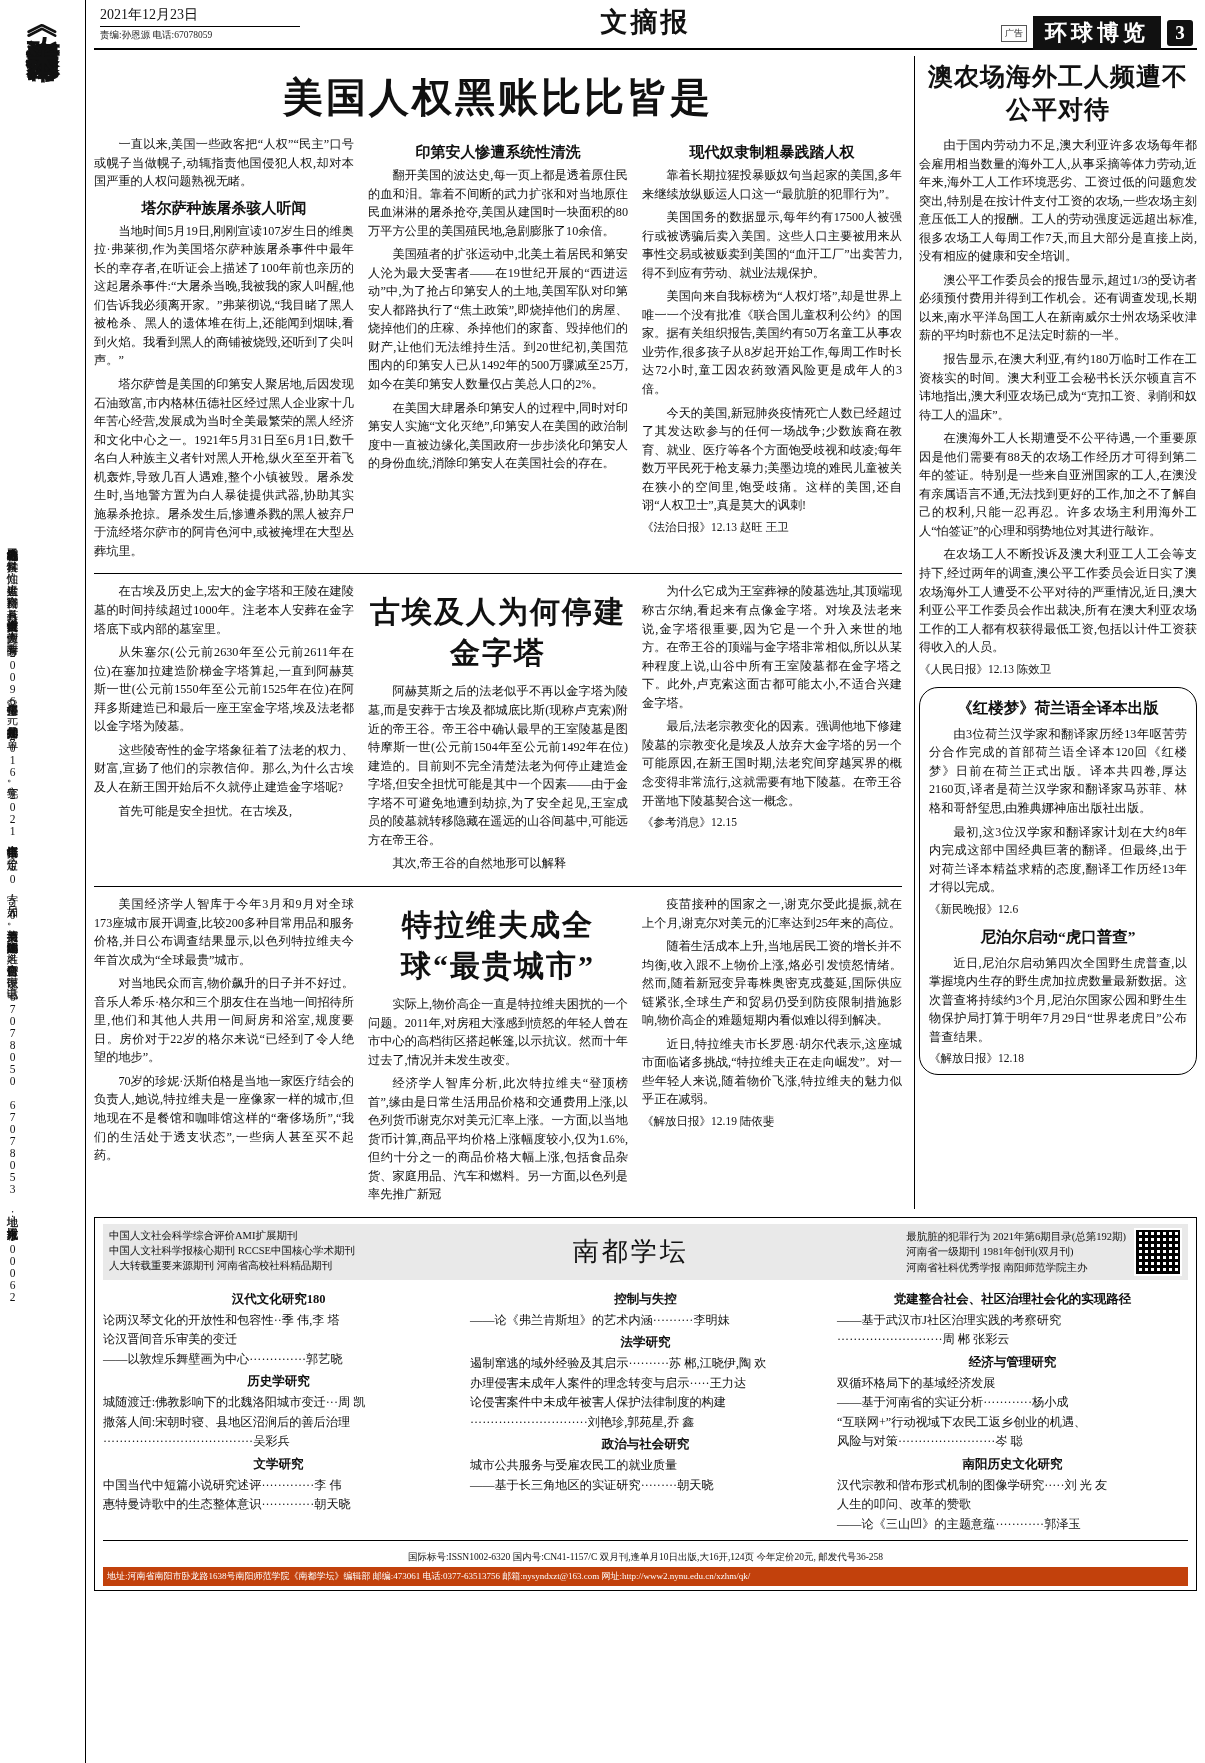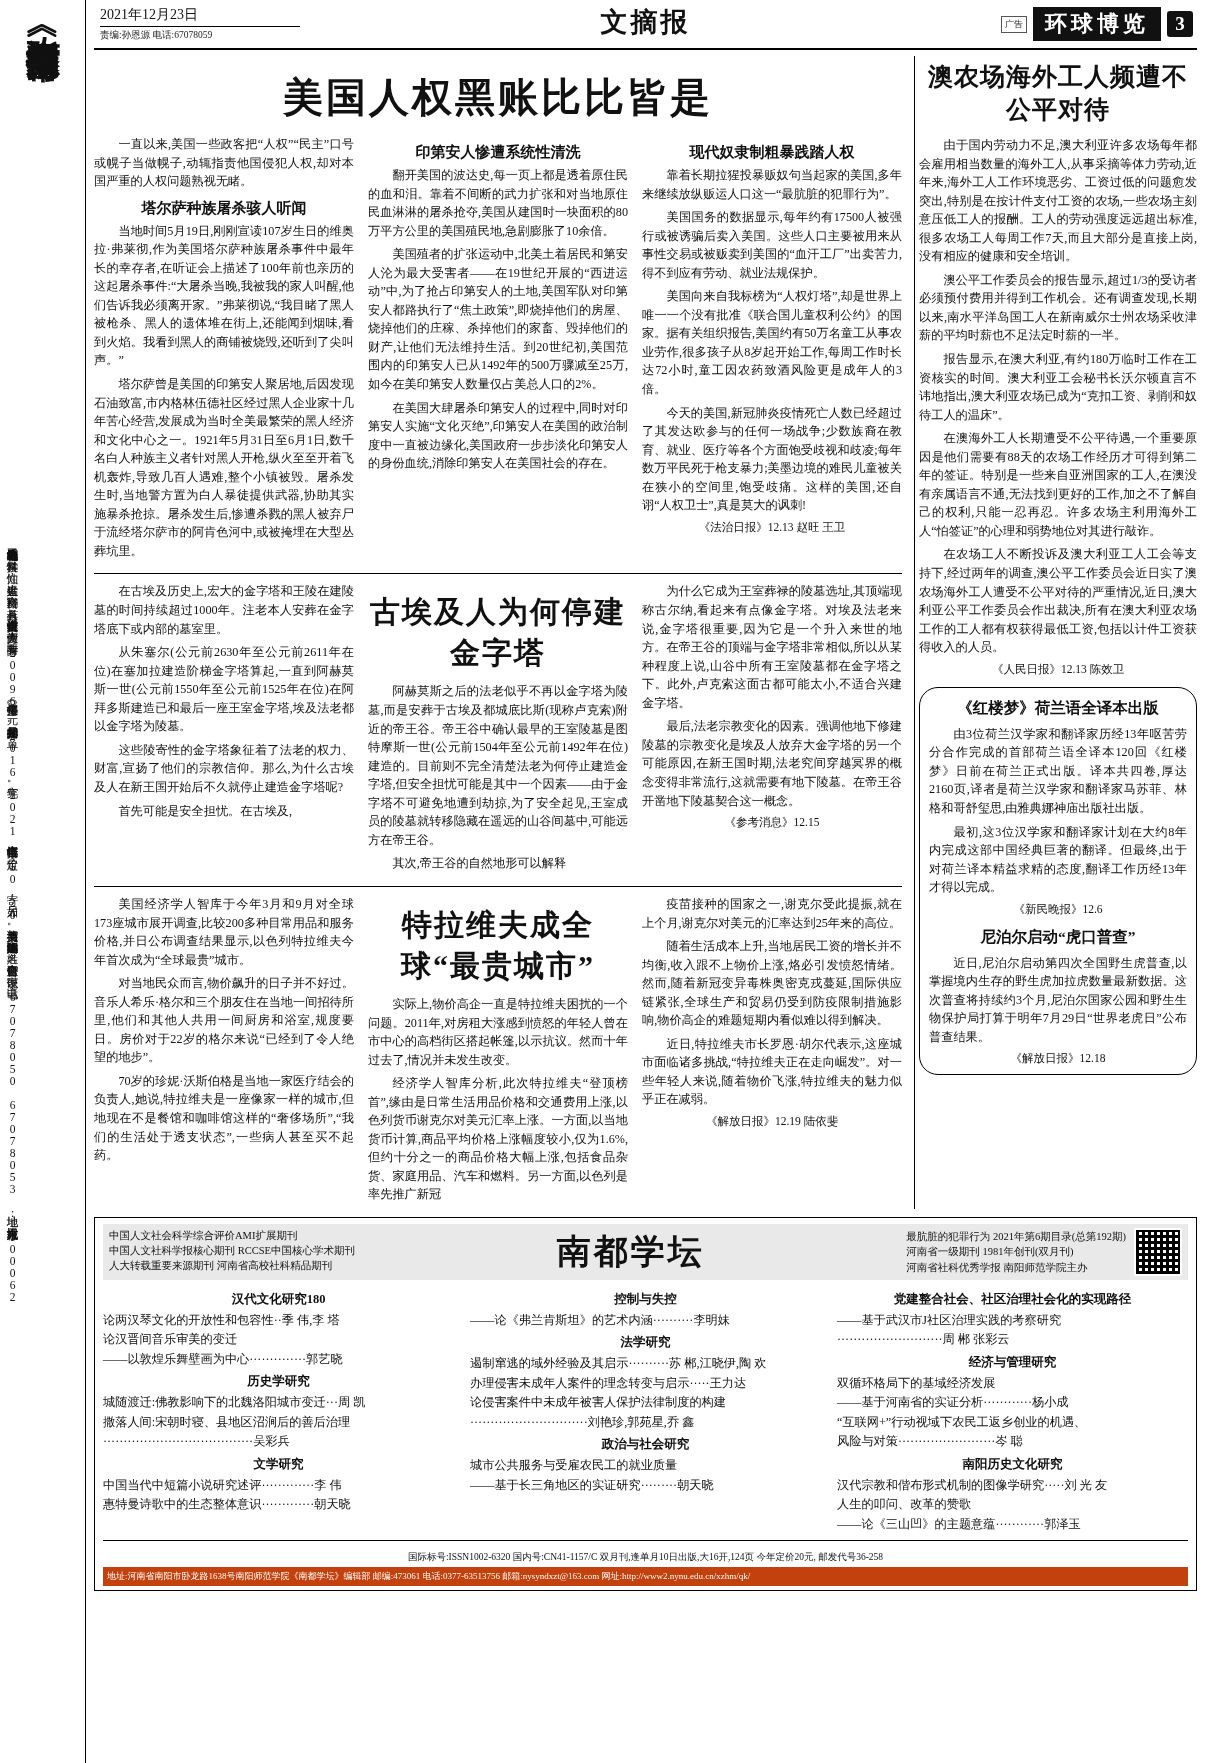--- a/index.html
+++ b/index.html
@@ -12,52 +12,52 @@
   .vbody{writing-mode:vertical-rl;text-orientation:upright;font-size:11.5px;line-height:1.35;height:1140px;margin-top:10px;text-align:justify;}
 
   
   .main{position:absolute;left:86px;top:0;width:1119px;height:1635px;box-sizing:border-box;padding:4px 8px 0 8px;}
 
   
   .masthead{position:relative;height:44px;border-bottom:2px solid #000;}
   .md-date{position:absolute;left:6px;top:2px;font-size:14px;}
   .md-sub{position:absolute;left:6px;top:22px;font-size:9.5px;color:#222;border-top:1px solid #000;padding-top:2px;width:200px;}
   .md-logo{position:absolute;left:50%;transform:translateX(-50%);top:0px;font-size:27px;font-weight:bold;letter-spacing:3px;}
-  .md-right{position:absolute;right:4px;top:3px;display:flex;align-items:center;gap:6px;}
+  .md-right{position:absolute;right:4px;top:12px;display:flex;align-items:center;gap:6px;}
   .md-adv{font-size:9px;color:#333;border:1px solid #555;padding:1px 3px;}
   .md-section{background:#111;color:#fff;font-size:22px;font-weight:bold;letter-spacing:4px;padding:2px 12px;}
   .md-num{background:#111;color:#fff;font-size:19px;font-weight:bold;width:26px;height:26px;display:flex;align-items:center;justify-content:center;border-radius:3px;}
 
   .content{position:relative;margin-top:6px;}
 
   .hl{font-weight:bold;text-align:center;}
   .h-main{font-size:40px;letter-spacing:3px;margin:14px 0 10px 0;}
   .h-mid{font-size:30px;letter-spacing:2px;margin:10px 0 8px 0;}
   .h-right{font-size:25px;letter-spacing:1px;margin:4px 0 10px 0;}
   .sub-h{font-weight:bold;font-size:15px;text-align:center;margin:8px 0 4px 0;}
 
   p{font-size:12.2px;line-height:1.52;text-align:justify;margin:0 0 5px 0;text-indent:2em;}
-  .src{font-size:11.5px;text-align:center;margin-top:2px;}
+  .src{font-size:11.5px;text-align:left;margin-top:2px;}
 
   .cols{display:flex;gap:14px;}
   .col{flex:1;}
 
   .vline{border-left:1px solid #000;}
 
   .hr{border-top:1px solid #000;margin:8px 0;}
 
   
   .box{border:1px solid #000;padding:8px 9px;}
   .box h3{font-weight:bold;font-size:15.5px;text-align:center;margin:2px 0 6px 0;}
 
   
   .ad{border:1px solid #000;margin-top:8px;padding:6px 8px 4px 8px;position:relative;}
   .ad-top{display:flex;justify-content:space-between;align-items:flex-start;background:#e9e9e9;padding:4px 6px;}
   .ad-left,.ad-right{font-size:10.5px;line-height:1.45;}
-  .ad-logo{font-size:34px;font-weight:bold;letter-spacing:3px;align-self:center;}
+  .ad-logo{font-size:26px;font-weight:normal;letter-spacing:3px;align-self:center;}
   .qr{width:44px;height:44px;background:
       repeating-linear-gradient(90deg,#000 0 3px,#fff 3px 6px),
       repeating-linear-gradient(0deg,#000 0 3px,transparent 3px 6px);
       background-blend-mode:multiply;border:2px solid #fff;}
   .ad-cols{display:flex;gap:16px;margin-top:6px;}
   .ad-col{flex:1;font-size:11px;line-height:1.5;}
   .ad-sec{text-align:center;font-weight:bold;font-size:12.5px;margin:4px 0 2px 0;}
   .ad-item{text-indent:0;margin:0 0 1px 0;}
   .ad-foot{border-top:1px solid #000;margin-top:6px;padding-top:9px;font-size:9.5px;text-align:center;line-height:1.5;}
   .ad-foot2{background:#c2410c;color:#fff;font-size:9px;padding:3px 4px;margin-top:3px;line-height:1.45;}

